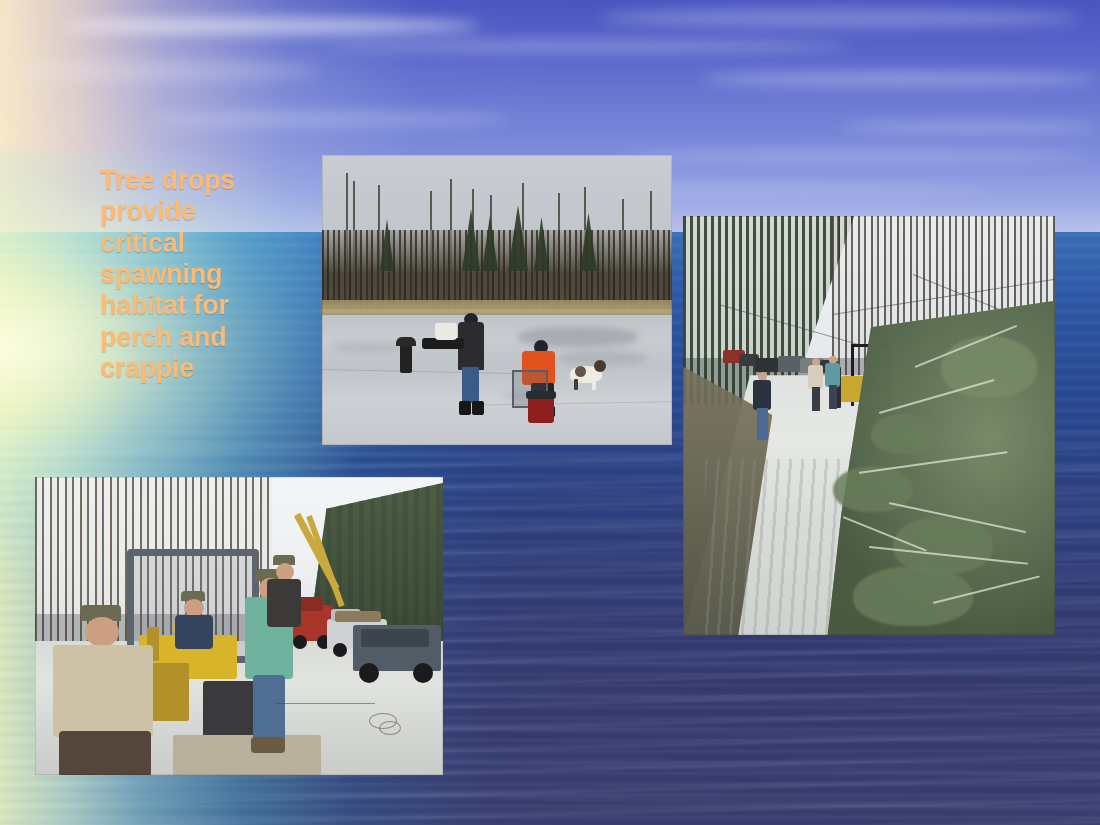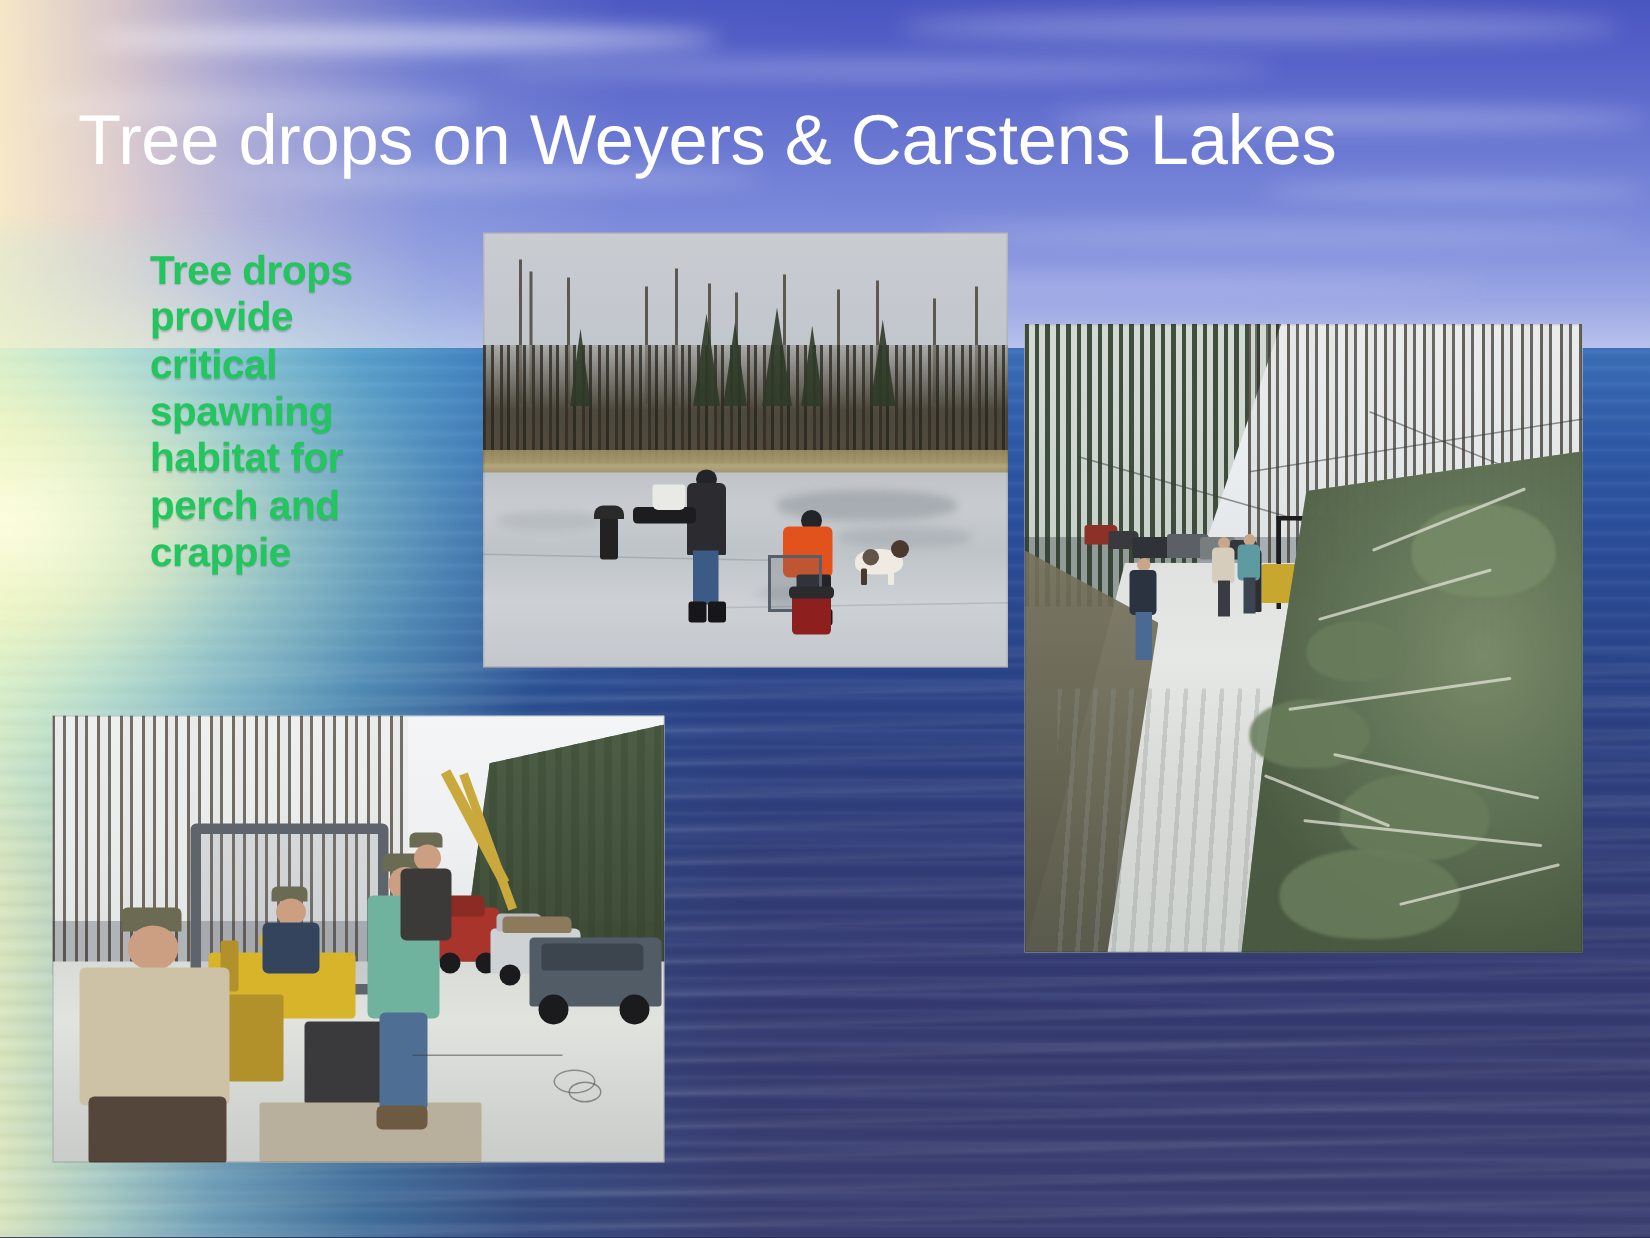--- a/index.html
+++ b/index.html
@@ -123,21 +123,21 @@
     font-size: 47px;
     font-weight: 400;
     letter-spacing: -0.2px;
     line-height: 1.05;
     white-space: nowrap;
   }
 
   
   .caption {
     position: absolute;
-    color: #22c55e;
+    color: #fdba74;
     font-weight: bold;
     text-shadow: 0 1px 1px rgba(0,0,0,0.18);
   }
   .caption-left {
     left: 100px;
     top: 165px;
     width: 178px;
     font-size: 27px;
     line-height: 1.16;
     letter-spacing: -0.3px;
@@ -349,21 +349,20 @@
     <div class="cloud" style="left:330px; top:40px;  width:520px; height:12px; opacity:.5;"></div>
     <div class="cloud" style="left:600px; top:8px;   width:480px; height:20px; opacity:.45;"></div>
     <div class="cloud" style="left:700px; top:72px;  width:400px; height:14px; opacity:.55;"></div>
     <div class="cloud" style="left:840px; top:122px; width:260px; height:10px; opacity:.5;"></div>
     <div class="cloud" style="left:620px; top:150px; width:470px; height:11px; opacity:.42;"></div>
     <div class="cloud" style="left:150px; top:112px; width:360px; height:14px; opacity:.42;"></div>
     <div class="cloud" style="left:430px; top:186px; width:560px; height:9px;  opacity:.38;"></div>
     <div class="cloud" style="left:20px;  top:60px;  width:300px; height:22px; opacity:.35;"></div>
   </div>
 
-  <div class="slide-title">Tree drops on Weyers &amp; Carstens Lakes</div>
 
   <div class="caption caption-left">Tree drops provide critical spawning habitat for perch and crappie</div>
 
 
   <div class="photo" id="photo-ice">
     <div class="ph-inner">
       <div class="ice-sky"></div>
 
       <div class="ice-bare" style="left:24px; top:18px; height:96px;"></div>
       <div class="ice-bare" style="left:31px; top:26px; height:88px;"></div>

